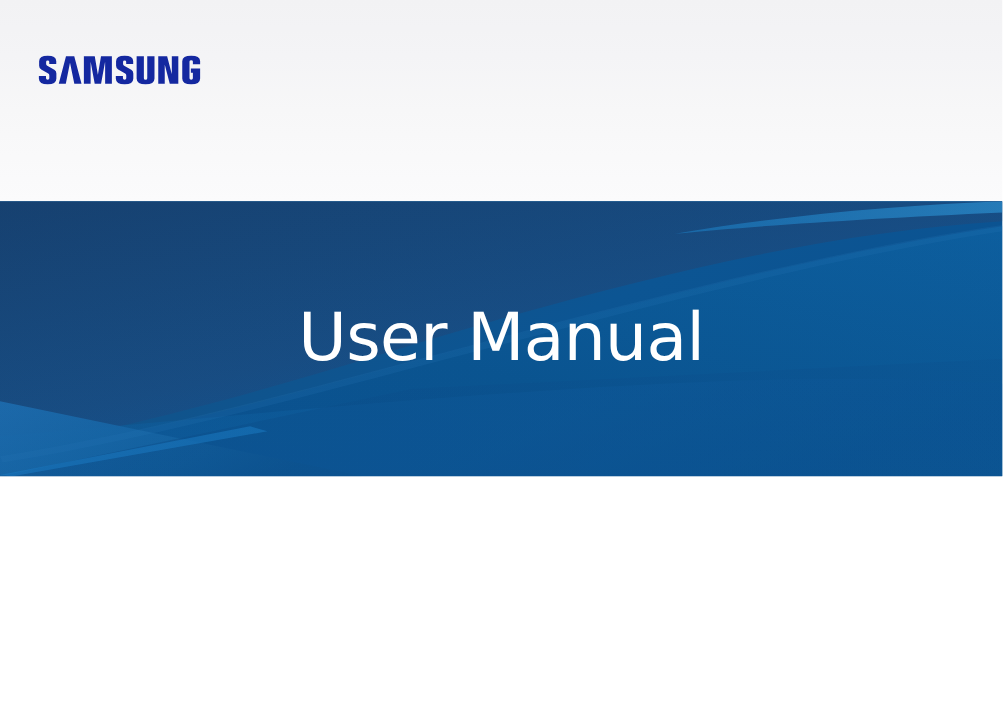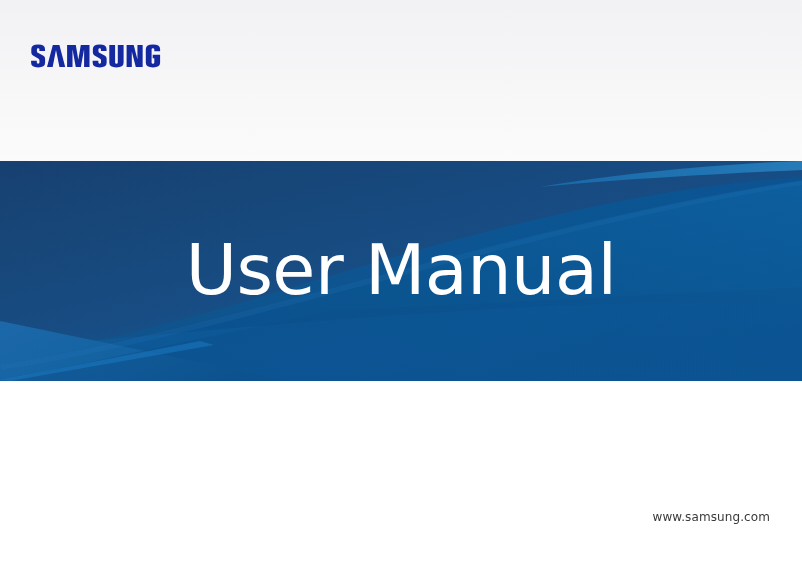--- a/index.html
+++ b/index.html
@@ -70,21 +70,21 @@
     position: absolute;
     inset: 0;
     display: flex;
     align-items: center;
     justify-content: center;
   }
   .hero-title {
     position: relative;
     color: #ffffff;
     font-family: "DejaVu Sans", "Liberation Sans", sans-serif;
-    font-size: 70px;
+    font-size: 53px;
     font-weight: 400;
     letter-spacing: -0.5px;
     line-height: 1;
     margin: 0;
     padding: 0;
     transform: translateY(-1px);
     white-space: nowrap;
   }
 
   
@@ -195,17 +195,14 @@
       <path d="M0,204 C120,185 250,149 400,109 C540,72 680,37 802,19 L802,24 C682,42 544,77 404,114 C252,154 122,190 2,209 Z" fill="#2a7ab8" opacity="0.20"></path>
 
       <rect x="0" y="0" width="802" height="220" fill="url(#gBase)" opacity="0.06"></rect>
     </svg>
 
     <div class="hero-title-wrap">
       <h1 class="hero-title">User Manual</h1>
     </div>
   </div>
 
-  <div class="footer-area">
-    <div class="site-url">www.samsung.com</div>
-  </div>
 
 </div>
 
 </body></html>

